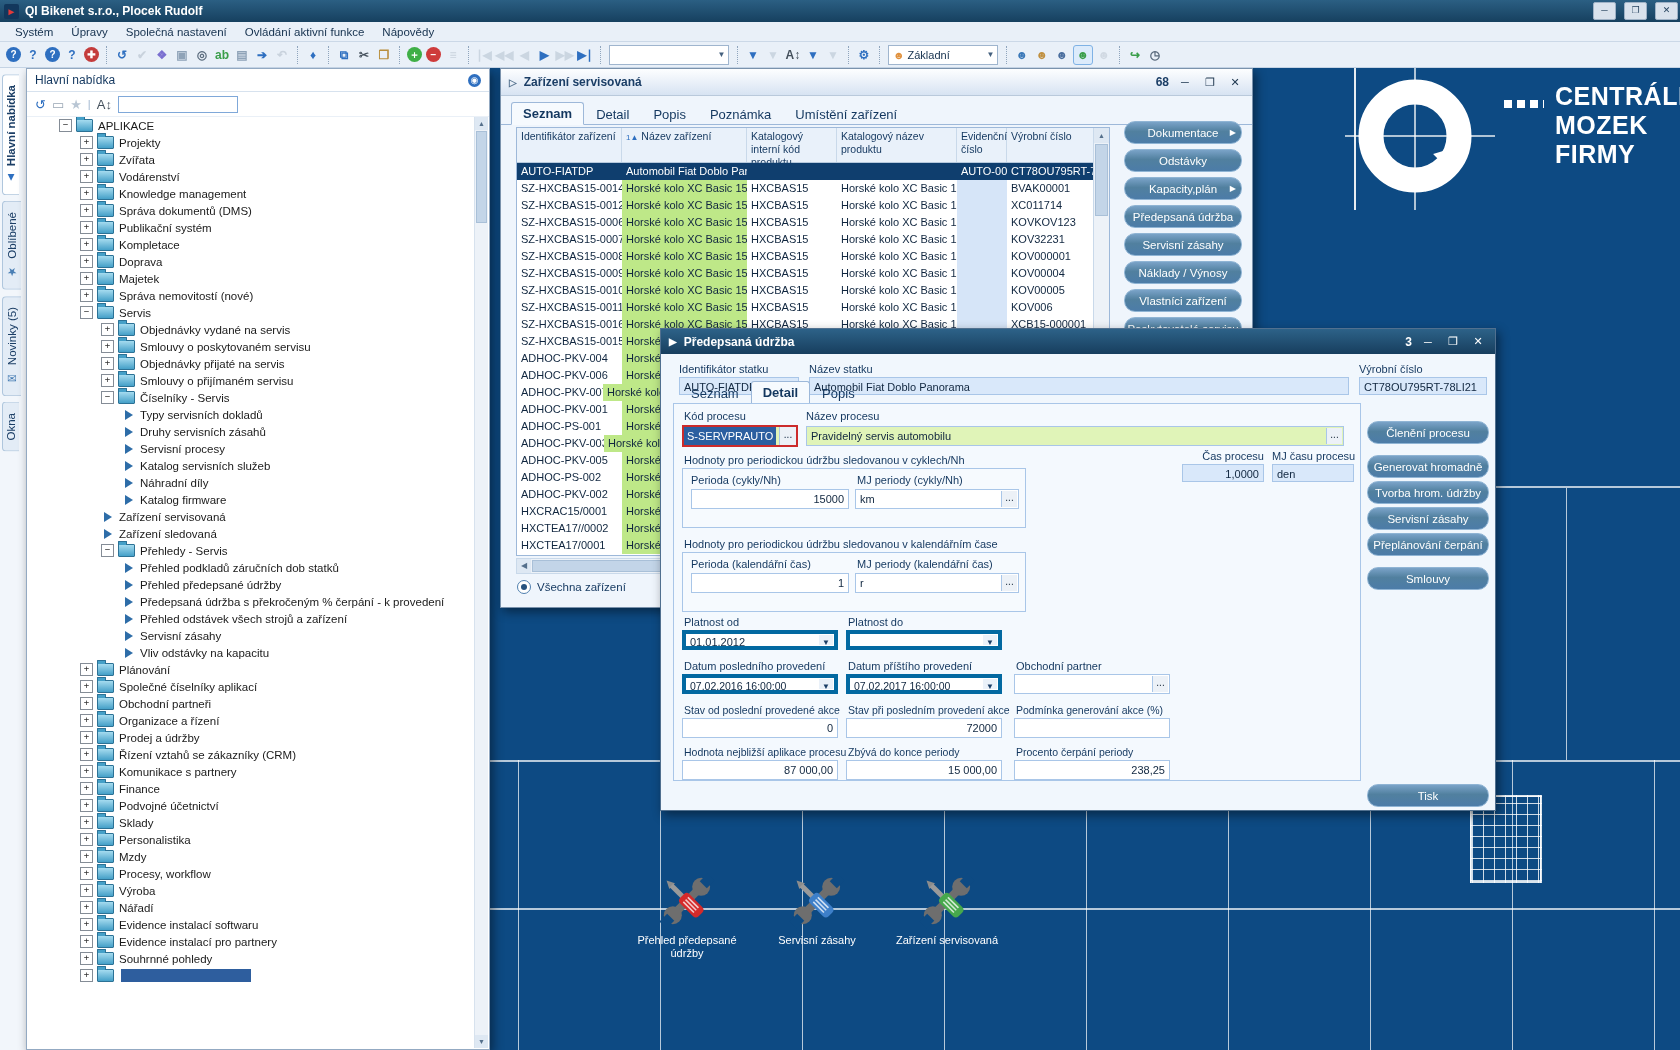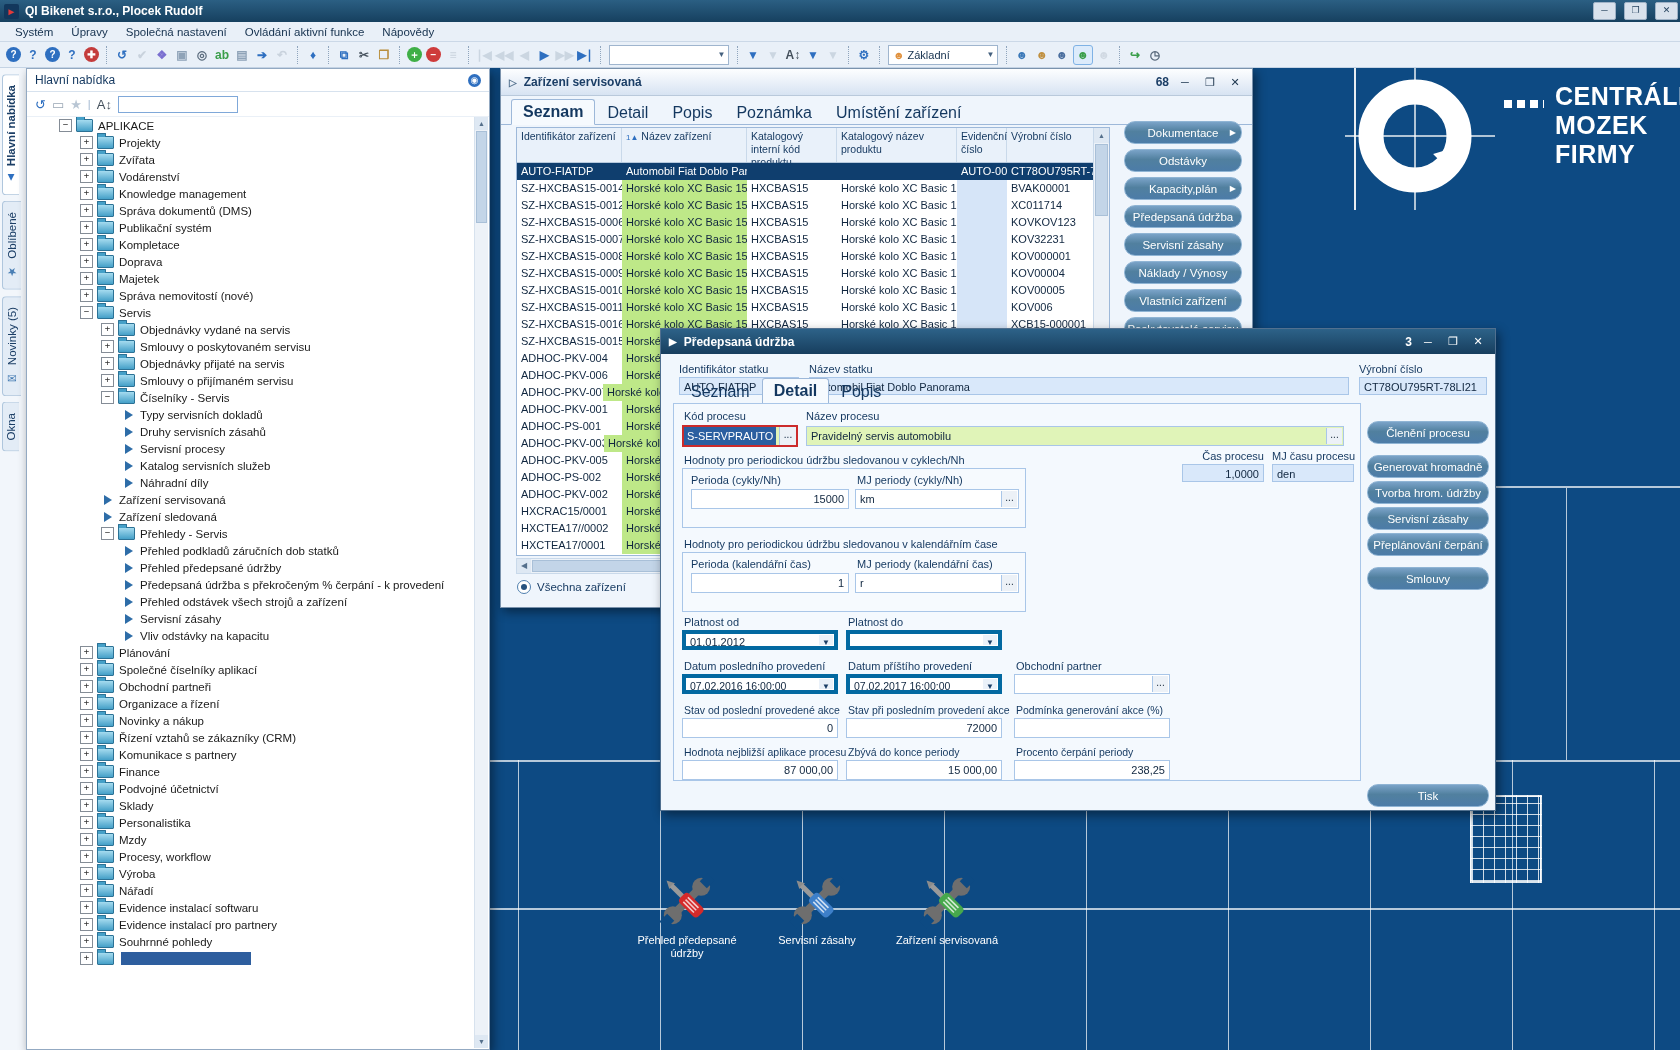--- a/index.html
+++ b/index.html
@@ -62,21 +62,21 @@
   .lt-titlebar{height:26px;background:linear-gradient(180deg,#FDFEFF,#D7E3F2);border-bottom:1px solid #B9C9DB;
      display:flex;align-items:center;gap:7px;padding:0 8px;color:#1B3E66;font-weight:bold;font-size:12px}
   .lt-titlebar .sp{flex:1}
   .lt-titlebar .num{font-size:12px}
   .lt-titlebar .wc{font-weight:normal;color:#223A52;width:18px;text-align:center;font-size:11px}
   .dk-titlebar{height:25px;background:linear-gradient(180deg,#2D6288,#173E5E);
      display:flex;align-items:center;gap:7px;padding:0 8px;color:#fff;font-weight:bold;font-size:12px}
   .dk-titlebar .sp{flex:1}
   .dk-titlebar .wc{font-weight:normal;color:#fff;width:18px;text-align:center;font-size:11px}
   .tabs{display:flex;align-items:flex-end;height:22px;padding-left:10px;border-bottom:1px solid #9DB8D9}
-  .tab{padding:3px 11px;font-size:16px;color:#13375F;border:1px solid transparent;border-bottom:none;margin-bottom:-1px}
+  .tab{padding:3px 11px;font-size:13px;color:#13375F;border:1px solid transparent;border-bottom:none;margin-bottom:-1px}
   .tab.active{background:#F6FAFE;border-color:#9DB8D9;border-radius:3px 3px 0 0;border-bottom:1px solid #F6FAFE;font-weight:bold}
   
   #tbl{left:15px;top:58px;width:592px;height:427px;border:1px solid #9DB8D9;background:#fff;overflow:hidden}
   .thead{display:flex;height:34px;background:#E9F1FA;border-bottom:1px solid #B6C9DD;color:#13375F}
   .th{border-right:1px solid #C9D9EA;padding:2px 4px;font-size:10.5px;box-sizing:border-box;line-height:1.25}
   .sortmark{color:#2E6FC0;font-size:8px}
   .trowt{display:flex;height:17px}
   .td{padding:1px 4px;font-size:11px;box-sizing:border-box;white-space:nowrap;overflow:hidden;line-height:15px}
   .td.green{background:#BEE888}
   .td.evid{background:#D6E5F8}
@@ -438,20 +438,24 @@
         <span>Servisní procesy</span>
       </div>
       <div class="trow" style="padding-left: 94px;">
         <span class="leafar"></span>
         <span>Katalog servisních služeb</span>
       </div>
       <div class="trow" style="padding-left: 94px;">
         <span class="leafar"></span>
         <span>Náhradní díly</span>
       </div>
+      <div class="trow" style="padding-left: 94px;">
+        <span class="leafar"></span>
+        <span>Katalog firmware</span>
+      </div>
       <div class="trow" style="padding-left: 73px;">
         <span class="leafar"></span>
         <span>Zařízení servisovaná</span>
       </div>
       <div class="trow" style="padding-left: 73px;">
         <span class="leafar"></span>
         <span>Zařízení sledovaná</span>
       </div>
       <div class="trow" style="padding-left: 73px;">
         <span class="expb">−</span>
@@ -498,21 +502,21 @@
         <span>Obchodní partneři</span>
       </div>
       <div class="trow" style="padding-left: 52px;">
         <span class="expb">+</span>
         <span class="fold"></span>
         <span>Organizace a řízení</span>
       </div>
       <div class="trow" style="padding-left: 52px;">
         <span class="expb">+</span>
         <span class="fold"></span>
-        <span>Novinky a nákup</span>
+        <span>Prodej a údržby</span>
       </div>
       <div class="trow" style="padding-left: 52px;">
         <span class="expb">+</span>
         <span class="fold"></span>
         <span>Řízení vztahů se zákazníky (CRM)</span>
       </div>
       <div class="trow" style="padding-left: 52px;">
         <span class="expb">+</span>
         <span class="fold"></span>
         <span>Komunikace s partnery</span>

